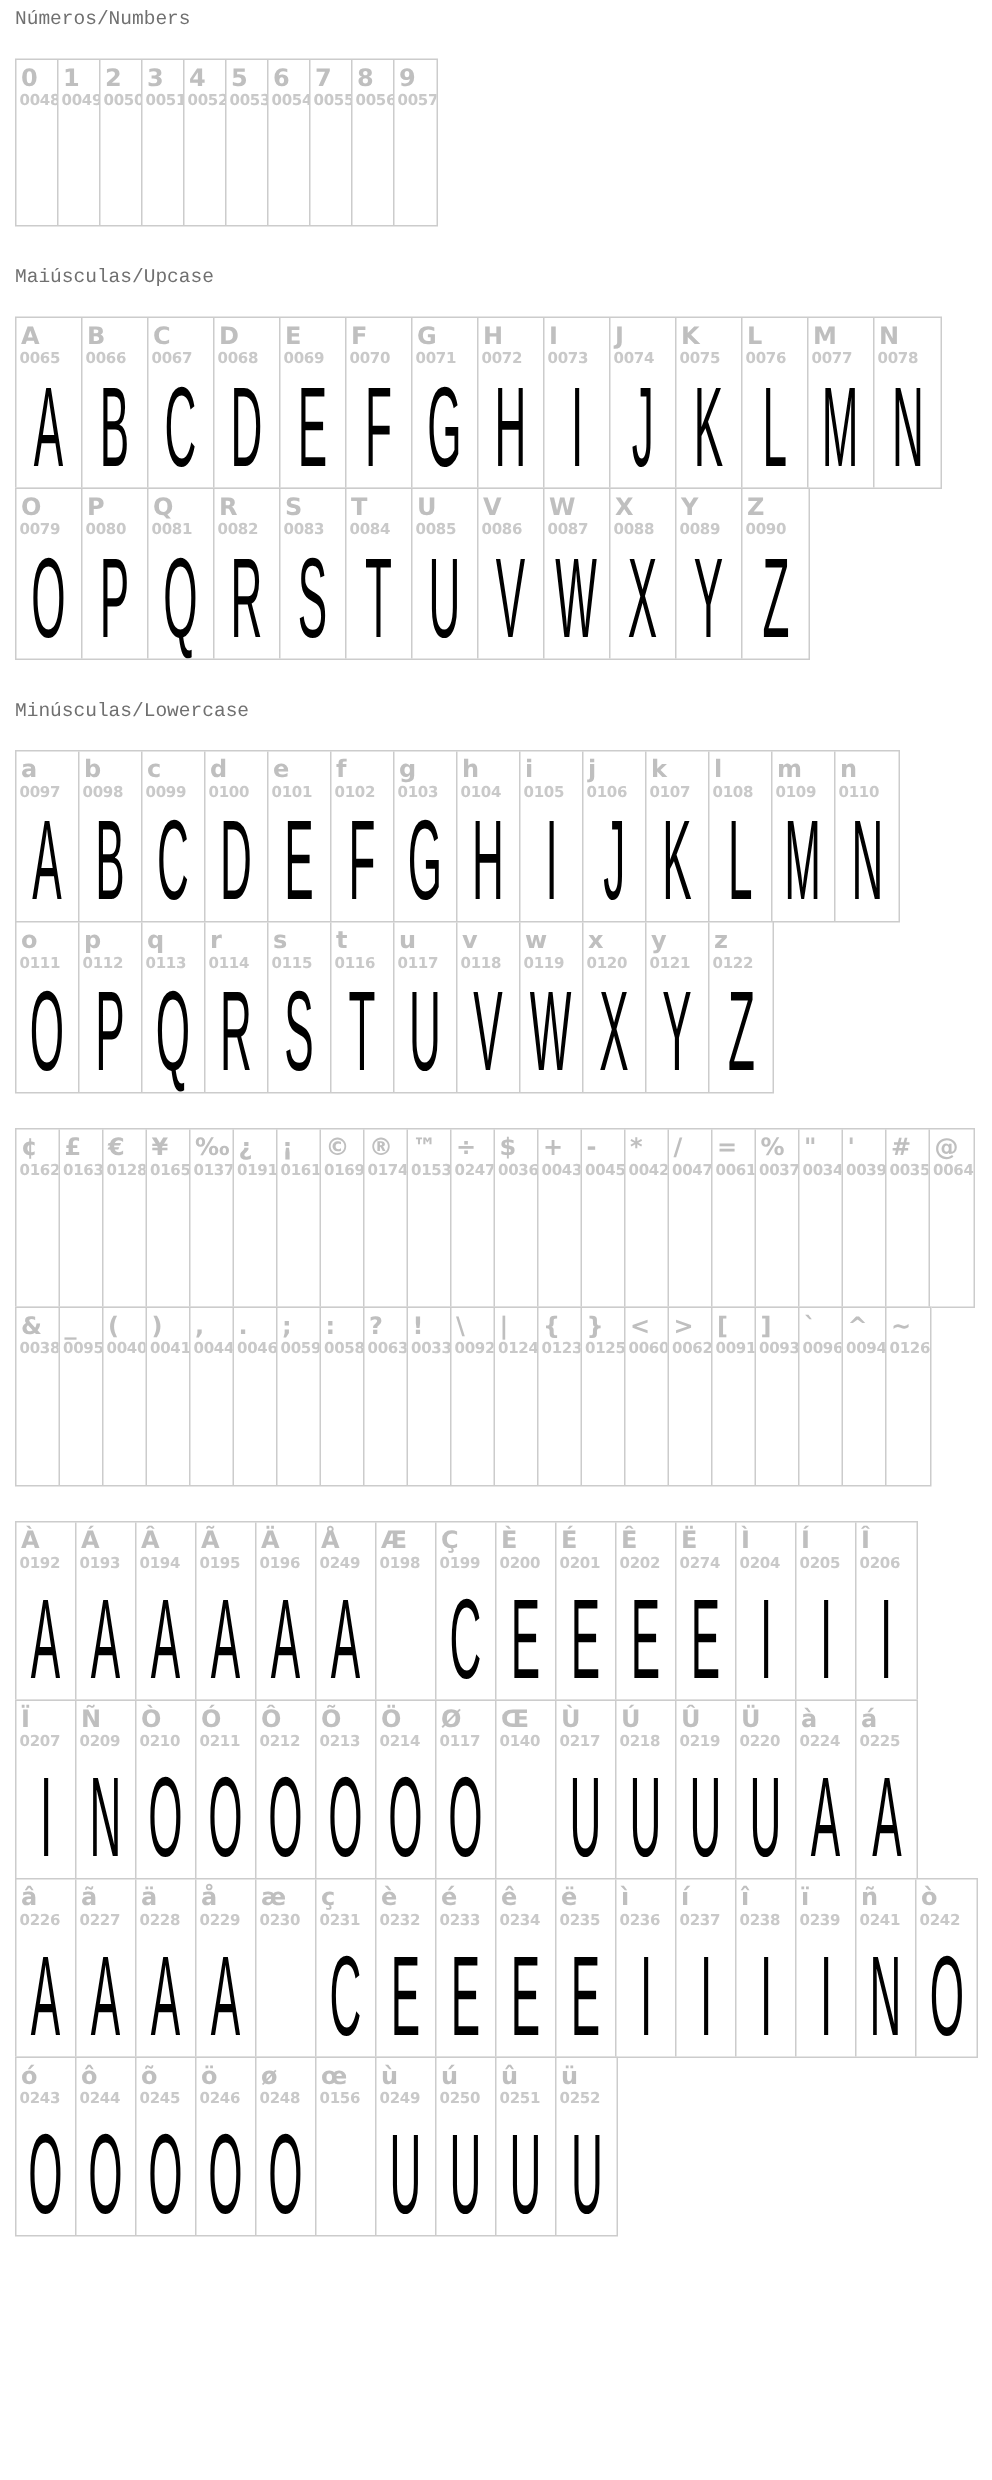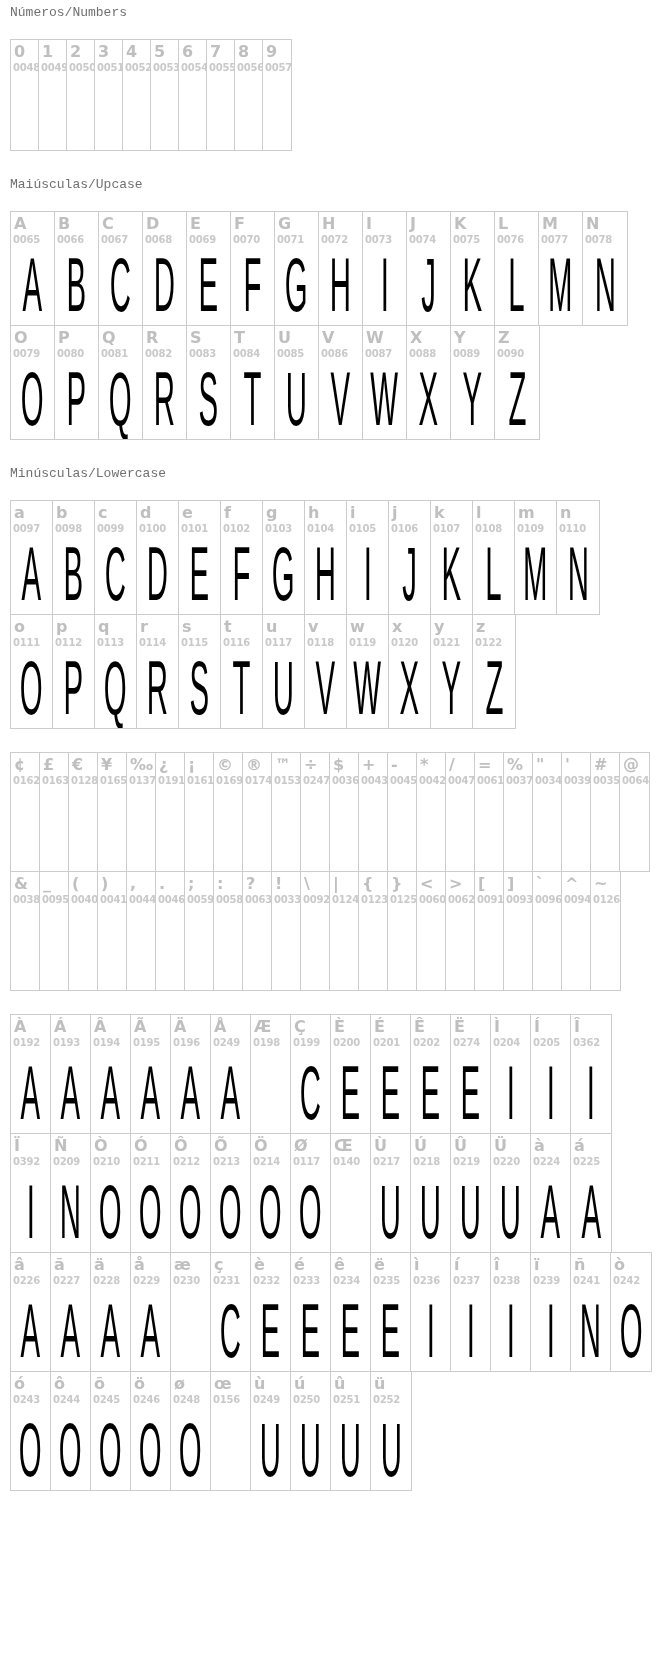--- a/index.html
+++ b/index.html
@@ -913,30 +913,30 @@
         </div>
         <div class="char-cell">
           <div class="cell-char">Í</div>
           <div class="cell-code">0205</div>
           <div class="cell-glyph">
             <span class="glyph-inner">I</span>
           </div>
         </div>
         <div class="char-cell">
           <div class="cell-char">Î</div>
-          <div class="cell-code">0362</div>
+          <div class="cell-code">0206</div>
           <div class="cell-glyph">
             <span class="glyph-inner">I</span>
           </div>
         </div>
       </div>
       <div class="char-row row-accents">
         <div class="char-cell">
           <div class="cell-char">Ï</div>
-          <div class="cell-code">0392</div>
+          <div class="cell-code">0207</div>
           <div class="cell-glyph">
             <span class="glyph-inner">I</span>
           </div>
         </div>
         <div class="char-cell">
           <div class="cell-char">Ñ</div>
           <div class="cell-code">0209</div>
           <div class="cell-glyph">
             <span class="glyph-inner">N</span>
           </div>

